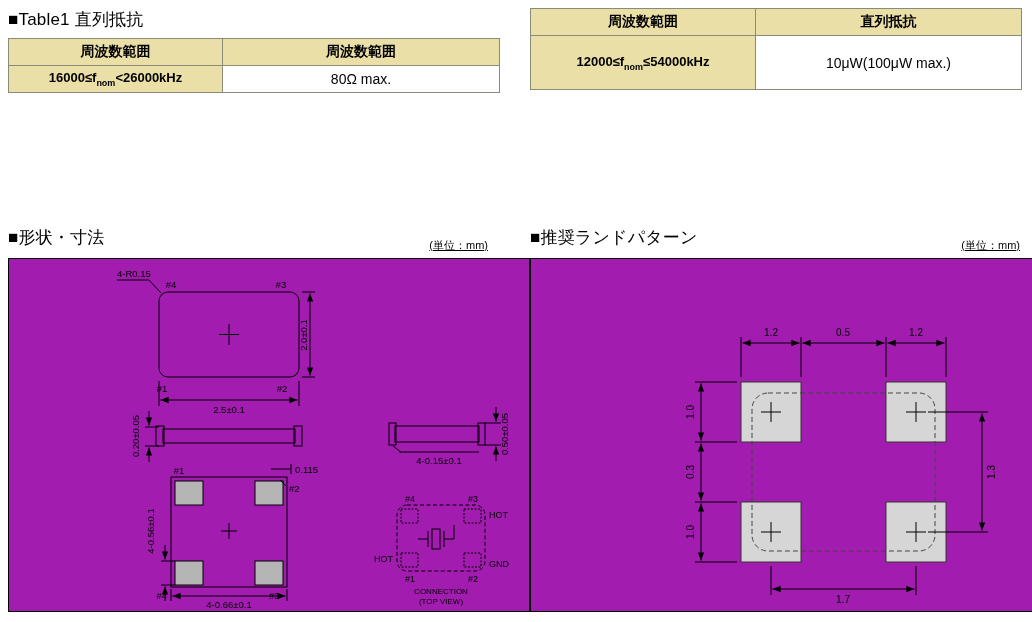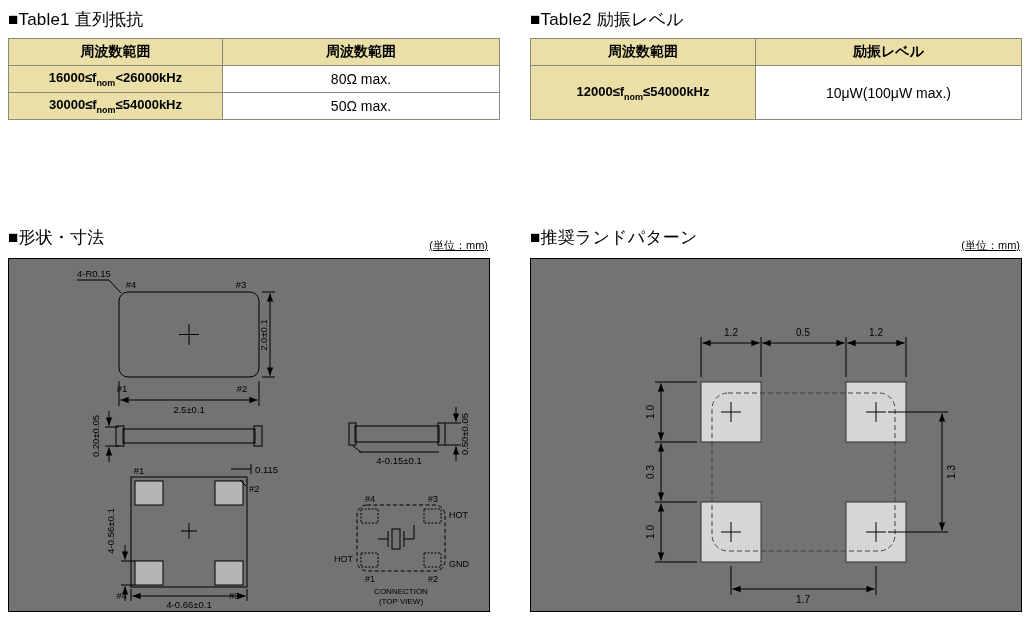--- a/index.html
+++ b/index.html
@@ -14,21 +14,21 @@
   table.dtable{border-collapse:collapse;table-layout:fixed;background:#86efac;}
   .dtable th,.dtable td{
     border:1px solid #8a8a78;text-align:center;vertical-align:middle;
     height:26px;padding:0 6px;font-size:14px;overflow:hidden;white-space:nowrap;
   }
   .dtable thead th{background:#eadfa6;font-weight:bold;font-size:14px;}
   .dtable tbody th{background:#eadfa6;font-weight:bold;font-size:13px;}
   .dtable tbody td{background:#fff;font-weight:normal;}
   .t2 tbody th,.t2 tbody td{height:53px;text-align:center;}
   sub{font-size:9px;}
-  .draw-box{position:absolute;border:1px solid #000;background:#737373;}
+  .draw-box{position:absolute;border:1px solid #000;background:#a21caf;padding-left:40px;}
   svg text{font-family:"Liberation Sans","DejaVu Sans",sans-serif;fill:#000;}
   svg line,svg rect.ln,svg path.ln{stroke:#000;}
 </style>
 </head>
 <body>
 
 <div>
 
   <section class="abs" style="left:8px;top:8px;width:444px">
     <div class="sec-title" style="margin-bottom:7px">■Table1 直列抵抗</div>
@@ -41,39 +41,34 @@
         <tr>
           <th>周波数範囲</th>
           <th>周波数範囲</th>
         </tr>
       </thead>
       <tbody>
         <tr>
           <th><span>16000≤f</span><sub>nom</sub><span>&lt;26000kHz</span></th>
           <td>80Ω max.</td>
         </tr>
-        <tr>
-          <th><span>30000≤f</span><sub>nom</sub><span>≤54000kHz</span></th>
-          <td>50Ω max.</td>
-        </tr>
       </tbody>
     </table>
   </section>
 
   <section class="abs" style="left:530px;top:8px;width:492px">
-    <div class="sec-title" style="margin-bottom:7px">■Table2 励振レベル</div>
     <table class="dtable t2" style="width:492px">
       <colgroup>
           <col style="width:225px">
           <col>
         </colgroup>
       <thead>
         <tr>
           <th>周波数範囲</th>
-          <th>励振レベル</th>
+          <th>直列抵抗</th>
         </tr>
       </thead>
       <tbody>
         <tr>
           <th><span>12000≤f</span><sub>nom</sub><span>≤54000kHz</span></th>
           <td>10μW(100μW max.)</td>
         </tr>
       </tbody>
     </table>
   </section>

